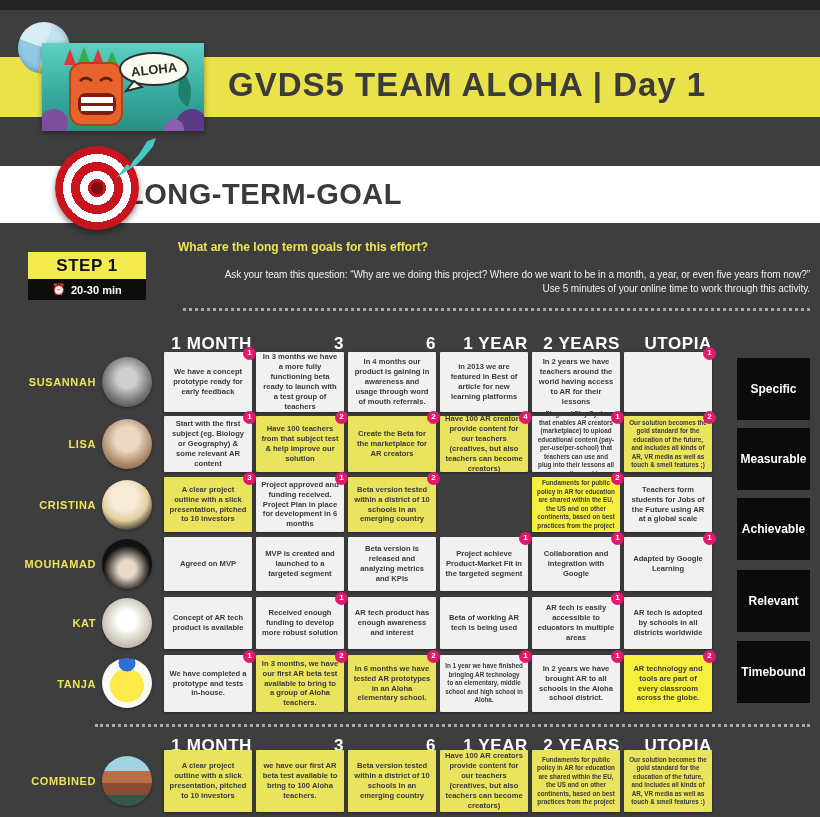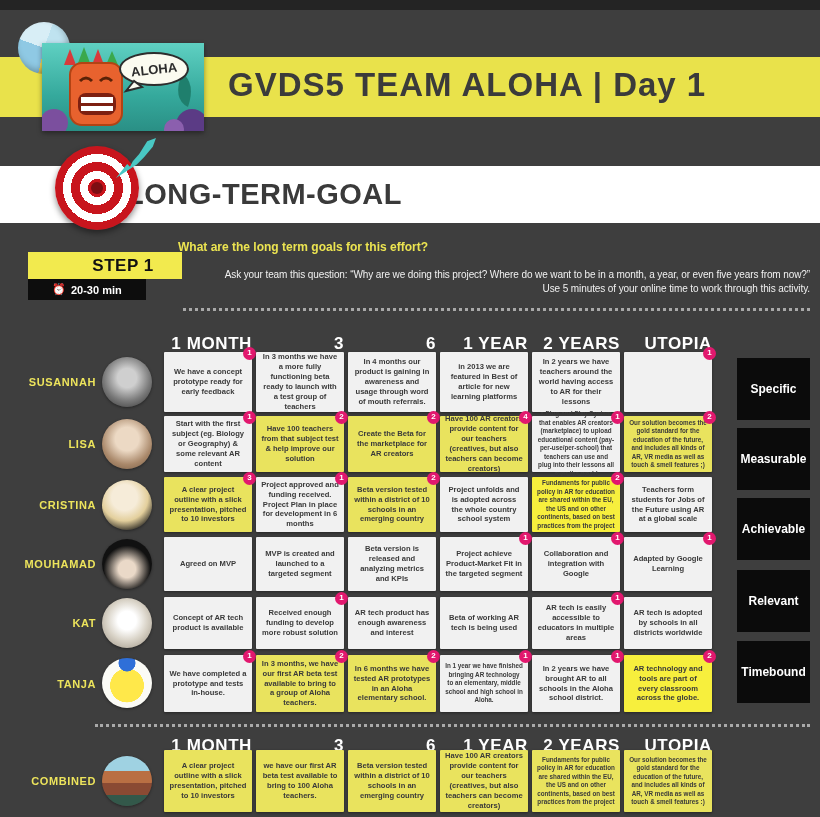--- a/index.html
+++ b/index.html
@@ -18,21 +18,21 @@
   .globe-string{position:absolute;left:62px;top:70px;width:2px;height:20px;background:#ddd;transform:rotate(28deg);}
   .tiki{position:absolute;left:42px;top:43px;width:162px;height:88px;box-shadow:0 2px 5px rgba(0,0,0,.4);}
   .target{position:absolute;left:55px;top:146px;width:84px;height:84px;border-radius:50%;
           background:repeating-radial-gradient(circle at 50% 50%,#c8151d 0 9px,#ffffff 9px 17px);
           box-shadow:0 3px 6px rgba(0,0,0,.45);}
   .target-core{position:absolute;left:91px;top:182px;width:12px;height:12px;border-radius:50%;background:#7d0d12;}
   .dart{position:absolute;left:116px;top:138px;width:40px;height:40px;background:#49c8c4;
         clip-path:polygon(100% 0,78% 8%,58% 40%,42% 58%,35% 72%,28% 65%,0 100%,52% 66%,70% 48%,92% 22%);}
   
   .stepbox{position:absolute;left:28px;top:252px;width:118px;height:27px;background:#f2ea4e;color:#111;
-           display:flex;align-items:center;justify-content:center;font-size:17px;font-weight:bold;letter-spacing:.5px;padding-left:36px;}
+           display:flex;align-items:center;justify-content:center;font-size:17px;font-weight:bold;letter-spacing:.5px;}
   .timerbox{position:absolute;left:28px;top:279px;width:118px;height:21px;background:#0d0d0d;color:#fff;
             display:flex;align-items:center;justify-content:center;font-size:11px;font-weight:bold;gap:5px;}
   .clock{color:#e23b3b;font-size:11px;}
   .question{position:absolute;left:178px;top:240px;font-size:12px;font-weight:bold;color:#ece451;}
   .para{position:absolute;left:178px;width:632px;color:#f0f0f0;font-size:10px;line-height:1.35;letter-spacing:-0.1px;text-align:right;}
   .p1{top:268px;} .p2{top:282px;}
   .dots{position:absolute;height:0;border-top:3px dotted #a9a9a9;}
   .dots1{left:183px;top:308px;width:627px;}
   .dots2{left:95px;top:724px;width:715px;}
   
@@ -195,23 +195,20 @@
       <span>A clear project outline with a slick presentation, pitched to 10 investors</span>
     </div>
   <div class="note w r2 c1">
       <span class="badge">1</span>
       <span>Project approved and funding received. Project Plan in place for development in 6 months</span>
     </div>
   <div class="note y r2 c2">
       <span class="badge">2</span>
       <span>Beta version tested within a district of 10 schools in an emerging country</span>
     </div>
-  <div class="note w r2 c3">
-      <span>Project unfolds and is adopted across the whole country school system</span>
-    </div>
   <div class="note yb sm r2 c4">
       <span class="badge">2</span>
       <span>Fundaments for public policy in AR for education are shared within the EU, the US and on other continents, based on best practices from the project</span>
     </div>
   <div class="note w r2 c5">
       <span>Teachers form students for Jobs of the Future using AR at a global scale</span>
     </div>
 
   <div class="note w r3 c0">
       <span>Agreed on MVP</span>

